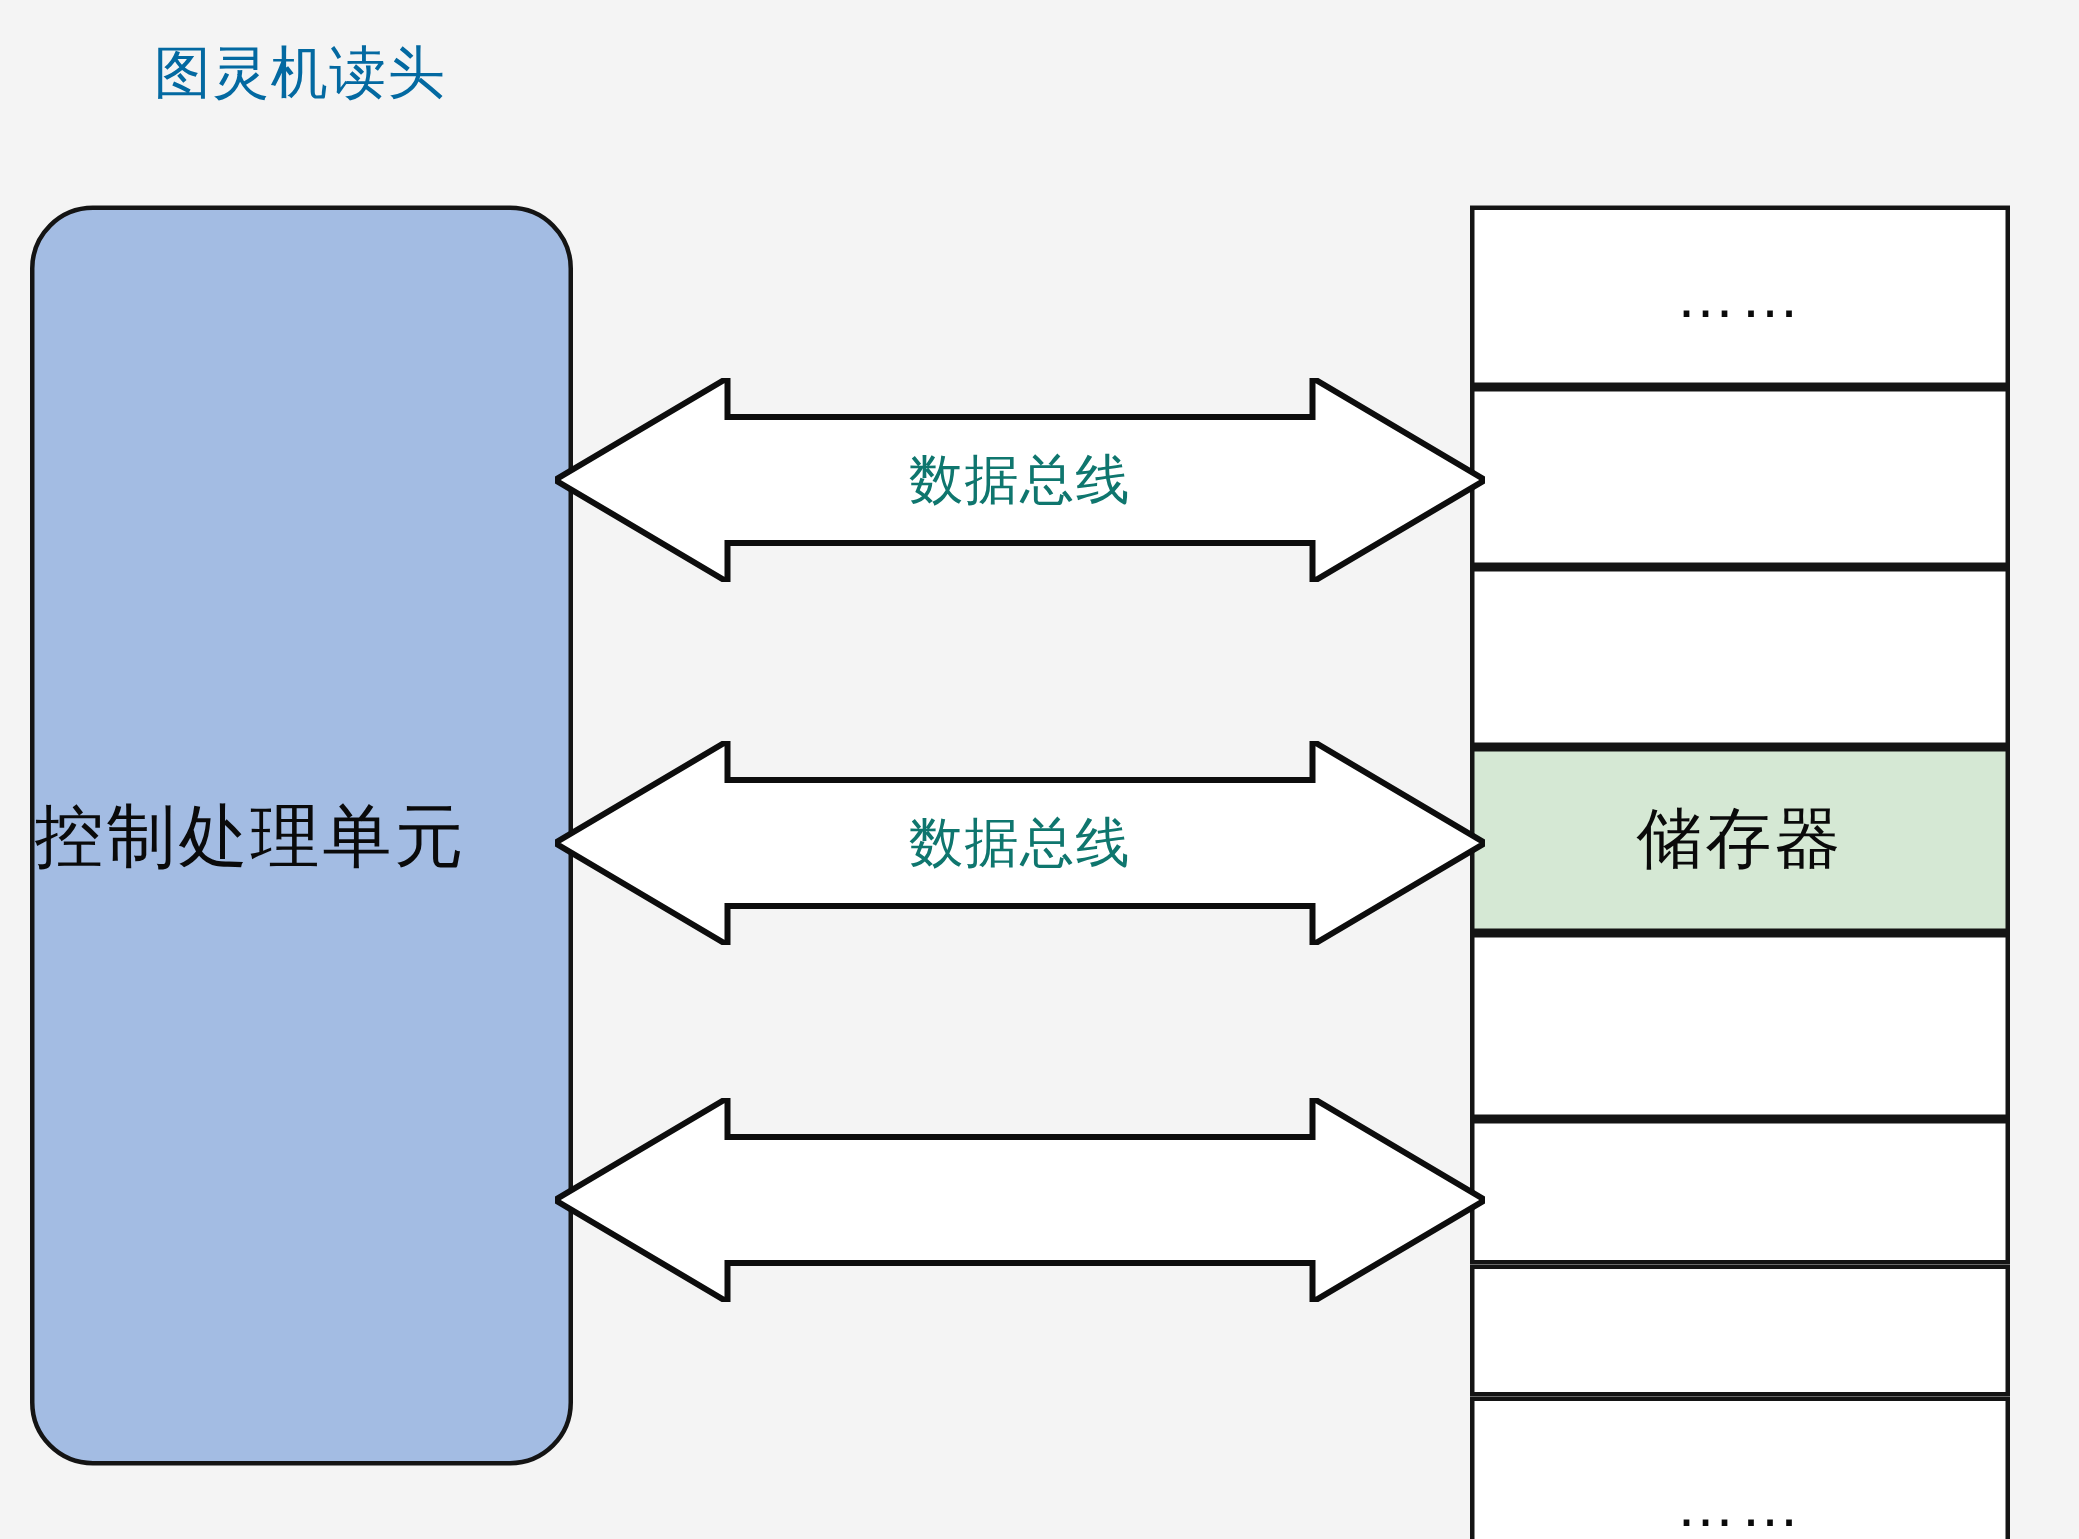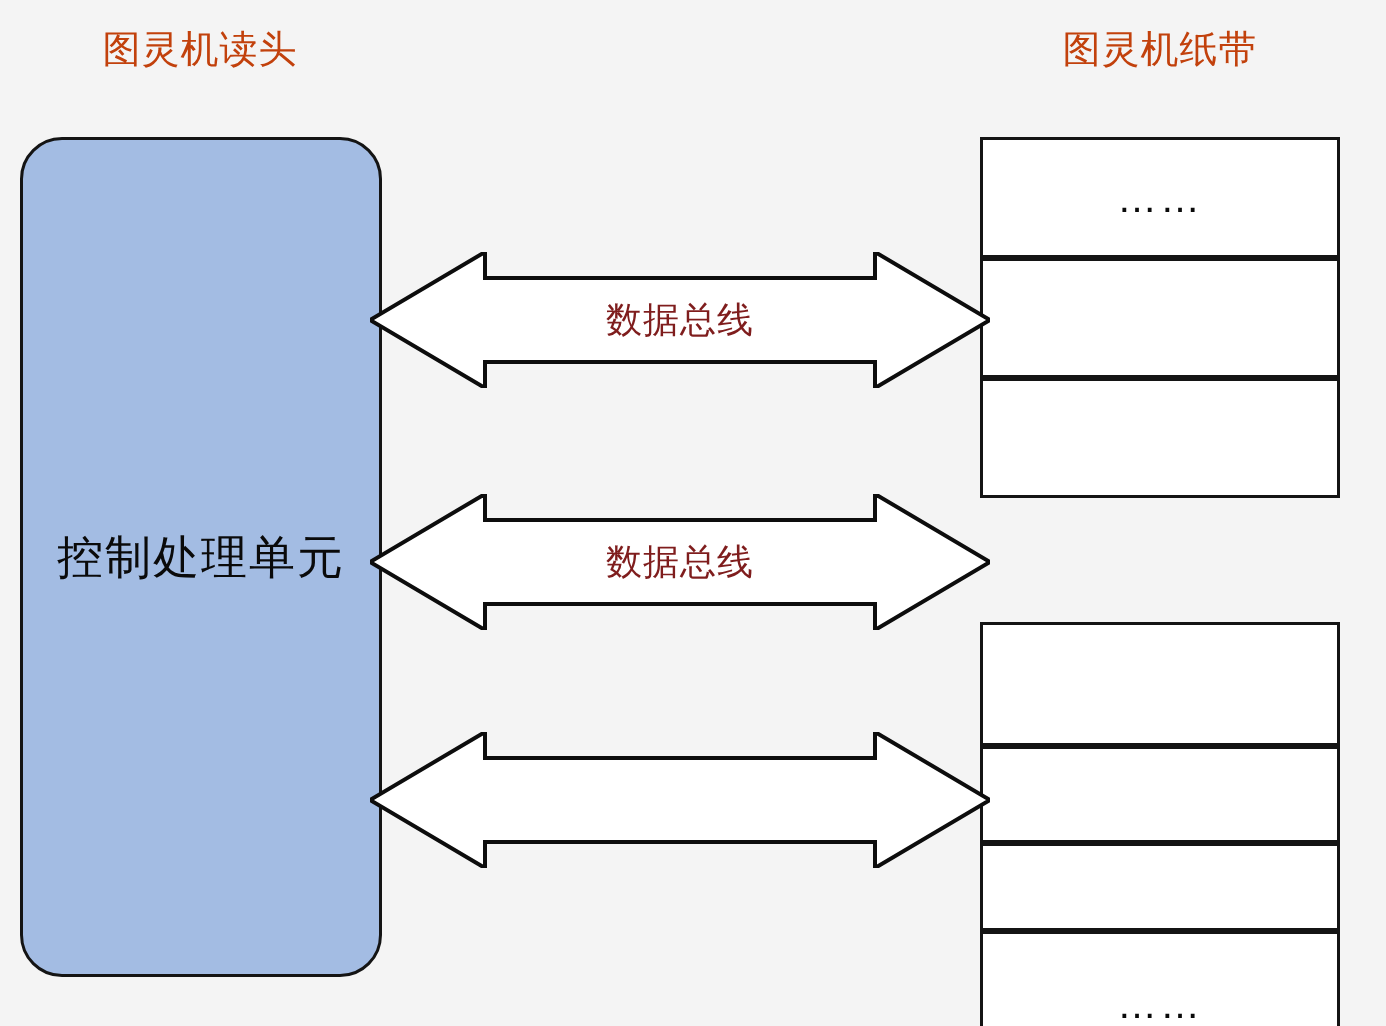--- a/index.html
+++ b/index.html
@@ -16,21 +16,21 @@
   }
   #canvas {
     position: relative;
     width: 1386px;
     height: 1026px;
     background: #f4f4f4;
   }
   .title {
     position: absolute;
     font-size: 38px;
-    color: #c2410c;
+    color: #0369a1;
     letter-spacing: 1px;
     white-space: nowrap;
     text-align: center;
     line-height: 1;
   }
   #title-left  { left: 0px;  top: 30px; width: 400px; }
   #title-right { left: 960px; top: 30px; width: 400px; }
 
   
   #cpu-box {
@@ -38,21 +38,21 @@
     left: 20px;
     top: 137px;
     width: 362px;
     height: 840px;
     box-sizing: border-box;
     background: #a3bce3;
     border: 3px solid #141414;
     border-radius: 42px;
     display: flex;
     align-items: center;
-    justify-content: center;
+    justify-content: flex-start;
   }
   #cpu-label {
     font-size: 46px;
     color: #0a0a0a;
     letter-spacing: 2px;
     white-space: nowrap;
     line-height: 1;
   }
 
   
@@ -93,46 +93,48 @@
     left: 370px;
     width: 620px;
   }
   .bus svg { display: block; }
   .bus-label {
     position: absolute;
     left: 0;
     width: 620px;
     text-align: center;
     font-size: 36px;
-    color: #7f1d1d;
+    color: #0f766e;
     letter-spacing: 1px;
     white-space: nowrap;
     line-height: 1;
     pointer-events: none;
   }
 </style>
 </head>
 <body>
 
 <div id="canvas">
 
   <div class="title" id="title-left">图灵机读头</div>
 
-  <div class="title" id="title-right">图灵机纸带</div>
 
   <div id="cpu-box">
     <span id="cpu-label">控制处理单元</span>
   </div>
 
   <div id="tape">
       <div class="tape-cell" style="top: 0px; height: 121px;">
         <span class="cell-text ellipsis">……</span>
       </div>
       <div class="tape-cell" style="top: 121px; height: 120px;"></div>
       <div class="tape-cell" style="top: 241px; height: 120px;"></div>
+      <div class="tape-cell highlight" style="top: 361px; height: 124px;">
+        <span class="cell-text">储存器</span>
+      </div>
       <div class="tape-cell" style="top: 485px; height: 124px;"></div>
       <div class="tape-cell" style="top: 609px; height: 97px;"></div>
       <div class="tape-cell" style="top: 706px; height: 88px;"></div>
       <div class="tape-cell" style="top: 794px; height: 146px;">
         <span class="cell-text ellipsis">……</span>
       </div>
     </div>
 
   <div id="buses-layer">
       <div class="bus" style="top: 252px;">

